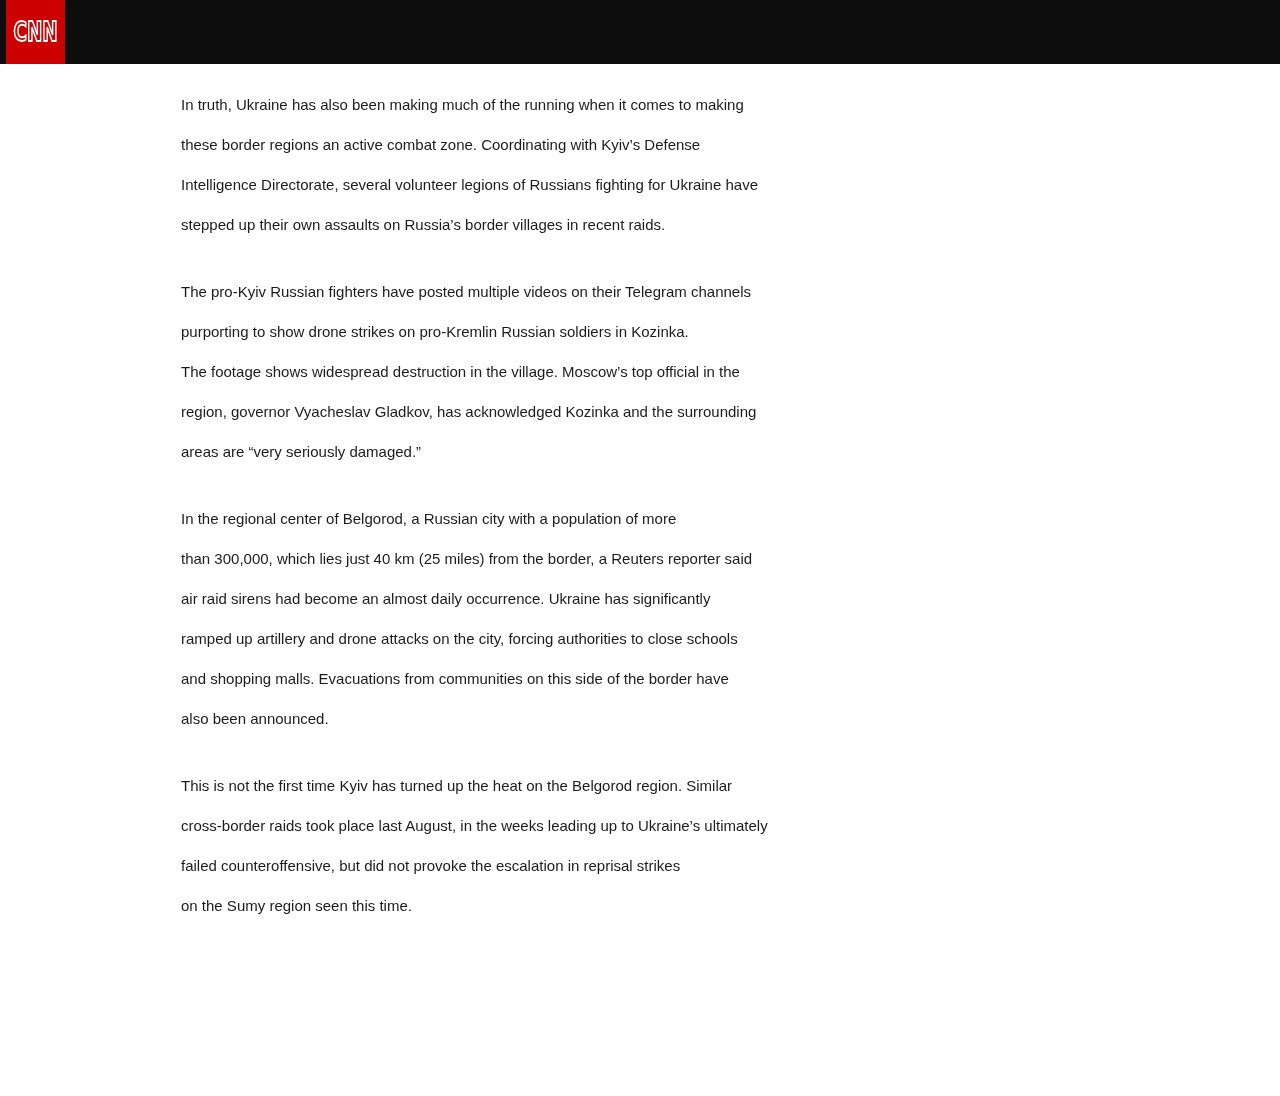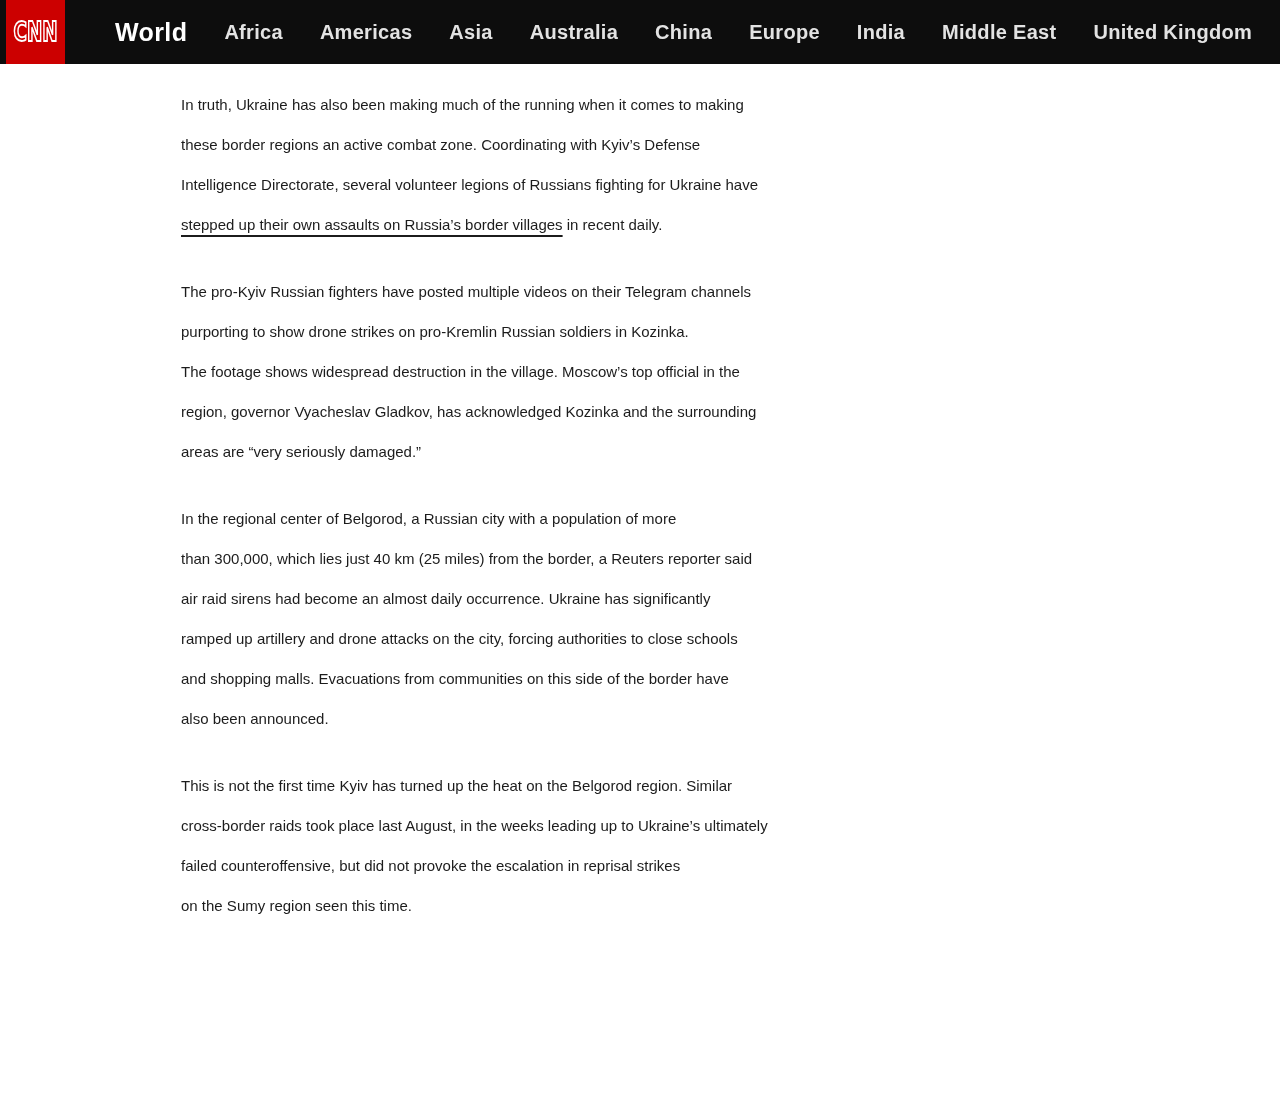--- a/index.html
+++ b/index.html
@@ -54,54 +54,41 @@
   .para {
     width: 1095px;
     margin: 0 0 27px 0;
     font-size: 15px;
     line-height: 40px;
     color: #1c1c1c;
     white-space: pre-line;
   }
   .inline-link {
     color: inherit;
-    text-decoration: underline;
     text-decoration-thickness: 2px;
     text-underline-offset: 5px;
     cursor: pointer;
   }
 </style>
 </head>
 <body>
 
 <header class="topbar">
   <div class="logo-box">
     <svg width="59" height="64" viewBox="0 0 59 64" aria-hidden="true">
       <text x="29.5" y="41" text-anchor="middle" font-family="DejaVu Sans, sans-serif" font-size="27" font-weight="bold" fill="#cc0000" stroke="#ffffff" stroke-width="2" textLength="44" lengthAdjust="spacingAndGlyphs">CNN</text>
     </svg>
   </div>
-  <nav style="display:flex;align-items:center;">
-    <a class="section-link">World</a>
-    <a class="nav-link">Africa</a>
-    <a class="nav-link">Americas</a>
-    <a class="nav-link">Asia</a>
-    <a class="nav-link">Australia</a>
-    <a class="nav-link">China</a>
-    <a class="nav-link">Europe</a>
-    <a class="nav-link">India</a>
-    <a class="nav-link">Middle East</a>
-    <a class="nav-link">United Kingdom</a>
-  </nav>
 </header>
 
 <main class="article">
   <p class="para"><span>In truth, Ukraine has also been making much of the running when it comes to making
 these border regions an active combat zone. Coordinating with Kyiv’s Defense
 Intelligence Directorate, several volunteer legions of Russians fighting for Ukraine have
-</span><a class="inline-link">stepped up their own assaults on Russia’s border villages</a><span> in recent daily.</span></p>
+</span><a class="inline-link">stepped up their own assaults on Russia’s border villages</a><span> in recent raids.</span></p>
   <p class="para">The pro-Kyiv Russian fighters have posted multiple videos on their Telegram channels
 purporting to show drone strikes on pro-Kremlin Russian soldiers in Kozinka.
 The footage shows widespread destruction in the village. Moscow’s top official in the
 region, governor Vyacheslav Gladkov, has acknowledged Kozinka and the surrounding
 areas are “very seriously damaged.”</p>
   <p class="para">In the regional center of Belgorod, a Russian city with a population of more
 than 300,000, which lies just 40 km (25 miles) from the border, a Reuters reporter said
 air raid sirens had become an almost daily occurrence. Ukraine has significantly
 ramped up artillery and drone attacks on the city, forcing authorities to close schools
 and shopping malls. Evacuations from communities on this side of the border have

